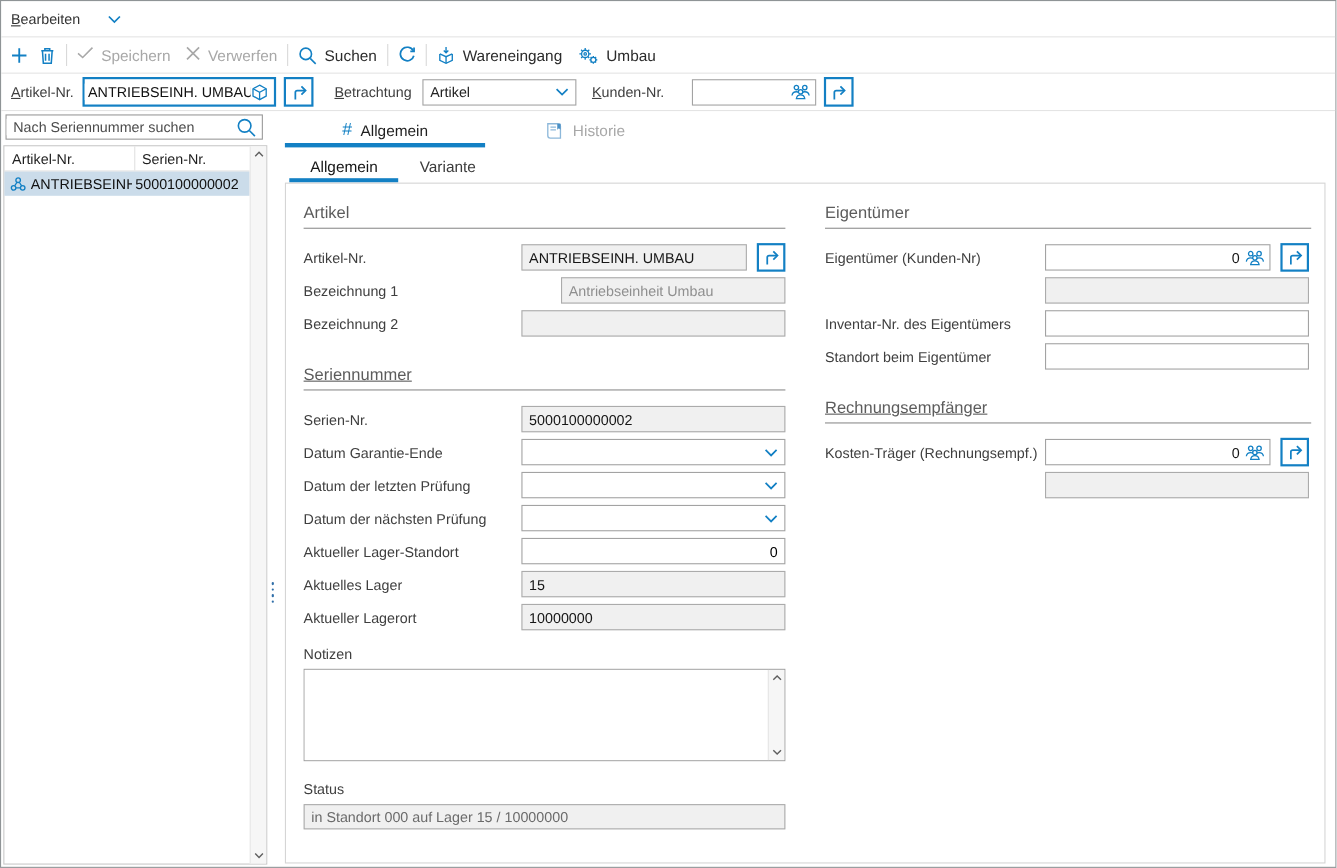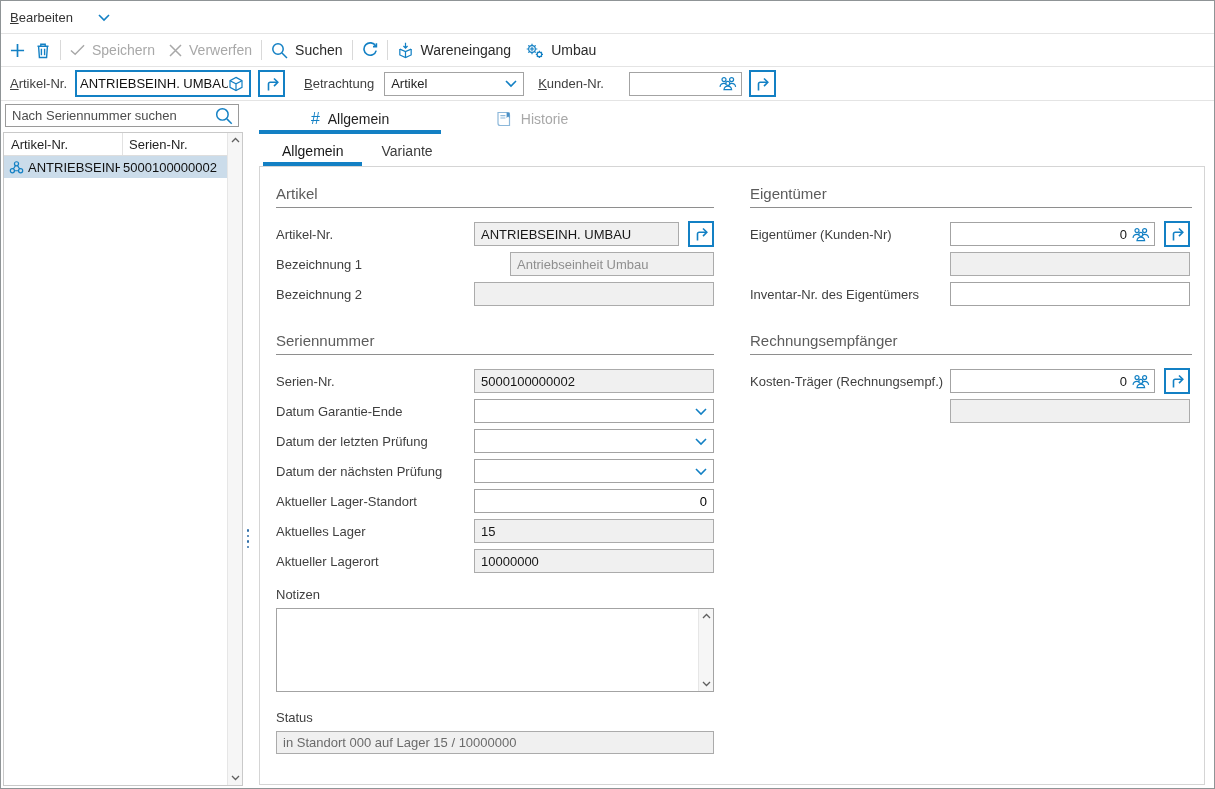--- a/index.html
+++ b/index.html
@@ -20,21 +20,21 @@
   .ic{display:inline-flex; align-items:center; justify-content:center; flex:none;}
   .accent{color:var(--accent);}
   .soft{color:var(--accent-soft);}
 
   
   .menubar{height:33px; display:flex; align-items:center; padding-left:9px; border-bottom:1px solid #e4e4e4;}
   .menu-item{display:flex; align-items:center; gap:25px; cursor:default; color:#333; font-size:13px;}
 
   
   .toolbar{height:33px; display:flex; align-items:center; padding-left:9px; border-bottom:1px solid #e4e4e4;}
-  .tbtn{display:flex; align-items:center; gap:7px; font-size:14px; color:#2b2b2b; cursor:default; white-space:nowrap;}
+  .tbtn{display:flex; align-items:flex-start; gap:7px; font-size:14px; color:#2b2b2b; cursor:default; white-space:nowrap;}
   .tbtn .ic{color:var(--accent);}
   .tbtn.disabled, .tbtn.disabled .ic{color:#a8a8a8;}
   .tsep{width:1px; height:20px; background:#d9d9d9; margin:0 9px; flex:none;} .mr10{margin-right:10px;} .mr14{margin-right:14px;}
 
   
   .recordbar{height:34px; display:flex; align-items:center; padding-left:9px; border-bottom:1px solid #e4e4e4;}
   .rb-label{color:#3f3f3f; white-space:nowrap;}
   .article-box{width:176px; height:27px; border:2px solid var(--accent); display:flex; align-items:center; margin-left:8px; background:#fff;}
   .article-box input{border:none; outline:none; flex:1; width:0; font:inherit; font-size:13px; padding-left:3px; color:#111;}
   .navbtn{width:27px; height:27px; border:2px solid var(--accent); background:#fff; display:flex; align-items:center; justify-content:center; margin-left:7px; cursor:default;}
@@ -76,21 +76,21 @@
   .tab.active::after{content:""; position:absolute; left:0; right:0; bottom:0; height:4px; background:var(--accent);}
   .subtabsrow{display:flex; margin-top:2px; height:30px; padding-left:4px; flex:none;}
   .subtab{padding:0 19px; display:flex; align-items:center; font-size:14px; color:#3c3c3c; position:relative; cursor:default;}
   .subtab.active{color:#161616;}
   .subtab.active::after{content:""; position:absolute; left:0; right:0; bottom:0; height:4px; background:var(--accent);}
   .panel{flex:1; border:1px solid #d5d5d5; margin:0 9px 3px 0; position:relative; background:#fff;}
 
   .col-left{position:absolute; left:16px; top:18px; width:438px;}
   .col-right{position:absolute; left:490px; top:18px; width:442px;}
   .section-title{font-size:15px; color:#5c5c5c; padding-bottom:5px; border-bottom:1px solid #8e8e8e; margin-bottom:14px;}
-  .mt26{margin-top:26px;}
+  .mt26{margin-top:26px;text-decoration:underline;}
   .frow{display:flex; align-items:center; height:24px; margin-bottom:6px;}
   .flabel{flex:0 0 198px; color:#3f3f3f; white-space:nowrap;}
   .col-right .flabel{flex-basis:200px;}
   .field{height:24px; display:flex; align-items:center; padding:0 6px; font-size:13px;}
   .w240{width:240px;} .w205{width:205px;}
   .ro{background:var(--readonly-bg); border:1px solid #ababab; color:#161616;}
   .ro.dim{color:#8f8f8f;margin-left:36px;}
   .ed{background:#fff; border:1px solid var(--field-border);}
   .ed input{border:none; outline:none; flex:1; width:0; font:inherit; font-size:13px; background:transparent;}
   .ed input.num{text-align:right;}
@@ -459,20 +459,26 @@
           <div class="frow">
             <span class="flabel"></span>
             <div class="field ro w240"></div>
           </div>
           <div class="frow">
             <span class="flabel">Inventar-Nr. des Eigentümers</span>
             <div class="field ed w240">
               <input value="" style="">
             </div>
           </div>
+          <div class="frow">
+            <span class="flabel">Standort beim Eigentümer</span>
+            <div class="field ed w240">
+              <input value="" style="">
+            </div>
+          </div>
 
           <div class="section-title mt26">Rechnungsempfänger</div>
 
           <div class="frow">
             <span class="flabel">Kosten-Träger (Rechnungsempf.)</span>
             <div class="field ed w205" style="padding-right:4px;">
               <span class="numval">0</span>
               <span class="ic accent">
                 <svg width="18" height="15" viewBox="0 0 18 15">
                     <use href="#i-people"></use>

